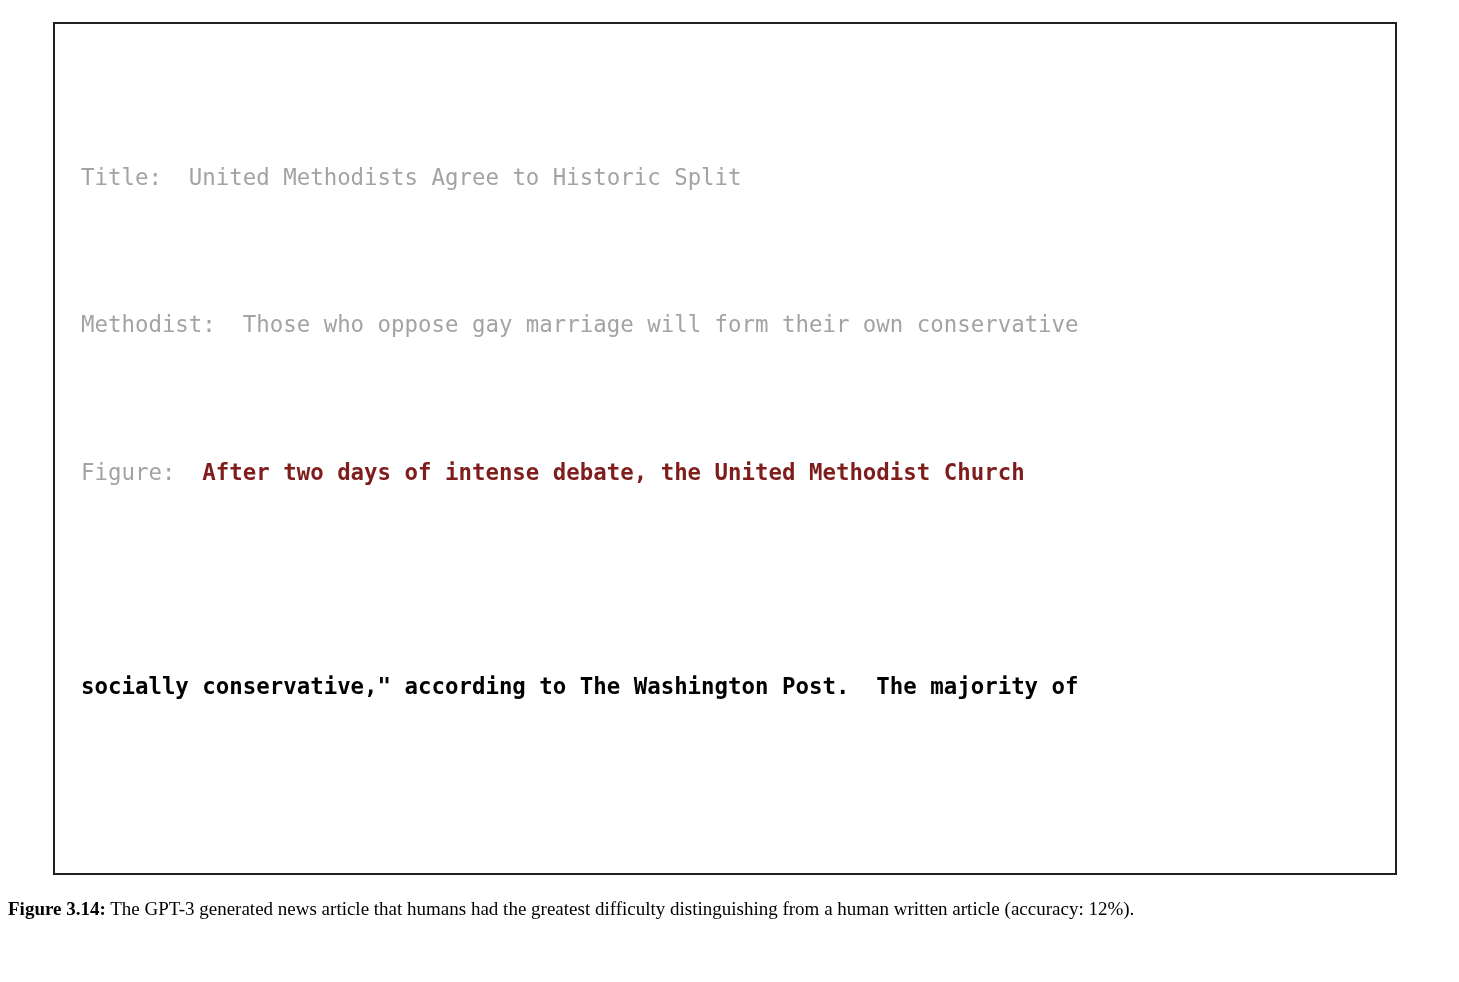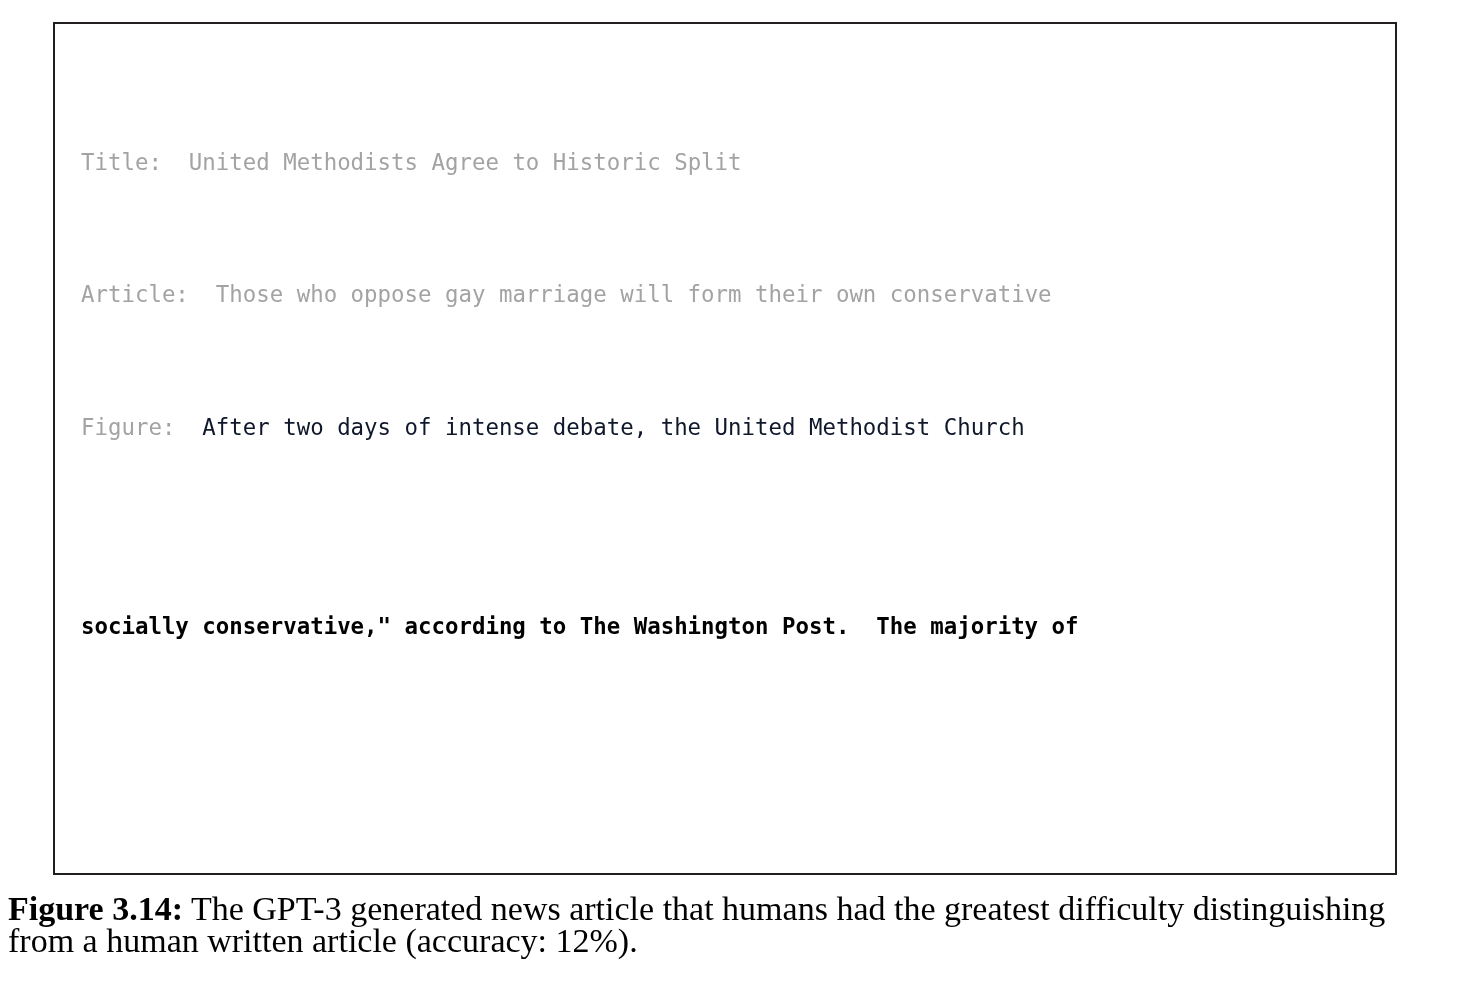--- a/index.html
+++ b/index.html
@@ -48,50 +48,51 @@
     font-size: 22.4px;
     line-height: 33.2px;
     letter-spacing: 0px;
     white-space: pre;
     color: #000000;
   }
 
   .line {
     white-space: pre;
     height: 33.2px;
+    margin-top: 15px;
   }
 
   .field-label {
     color: #a3a3a3;
     font-weight: normal;
   }
 
   .field-value-light {
     color: #a3a3a3;
     font-weight: normal;
   }
 
   .field-value-bold {
-    color: #0f172a;
-    font-weight: normal;
+    color: #7f1d1d;
+    font-weight: bold;
   }
 
   .body-line {
     color: #000000;
     font-weight: bold;
   }
 
   
   .caption {
     position: absolute;
     left: 8px;
     top: 893px;
     width: 1440px;
     font-family: "Liberation Serif", "DejaVu Serif", serif;
-    font-size: 34px;
+    font-size: 19px;
     line-height: 32px;
     color: #000000;
     text-align: left;
   }
   .caption-label {
     font-weight: bold;
   }
   .caption-text {
     font-weight: normal;
   }
@@ -99,21 +100,21 @@
 </head>
 <body>
 
 <div class="page">
 
   <div class="sample-box">
     <div class="sample-inner mono-block">
 
       <div class="line"><span class="field-label">Title: </span><span class="field-value-light"> United Methodists Agree to Historic Split</span></div>
 
-      <div class="line"><span class="field-label">Article: </span><span class="field-value-light"> Those who oppose gay marriage will form their own conservative</span></div>
+      <div class="line"><span class="field-label">Methodist: </span><span class="field-value-light"> Those who oppose gay marriage will form their own conservative</span></div>
 
       <div class="line"><span class="field-label">Figure: </span><span class="field-value-bold"> After two days of intense debate, the United Methodist Church</span></div>
 
       <div>
         <div class="line body-line">socially conservative," according to The Washington Post.  The majority of</div>
         
         
         
         
         

